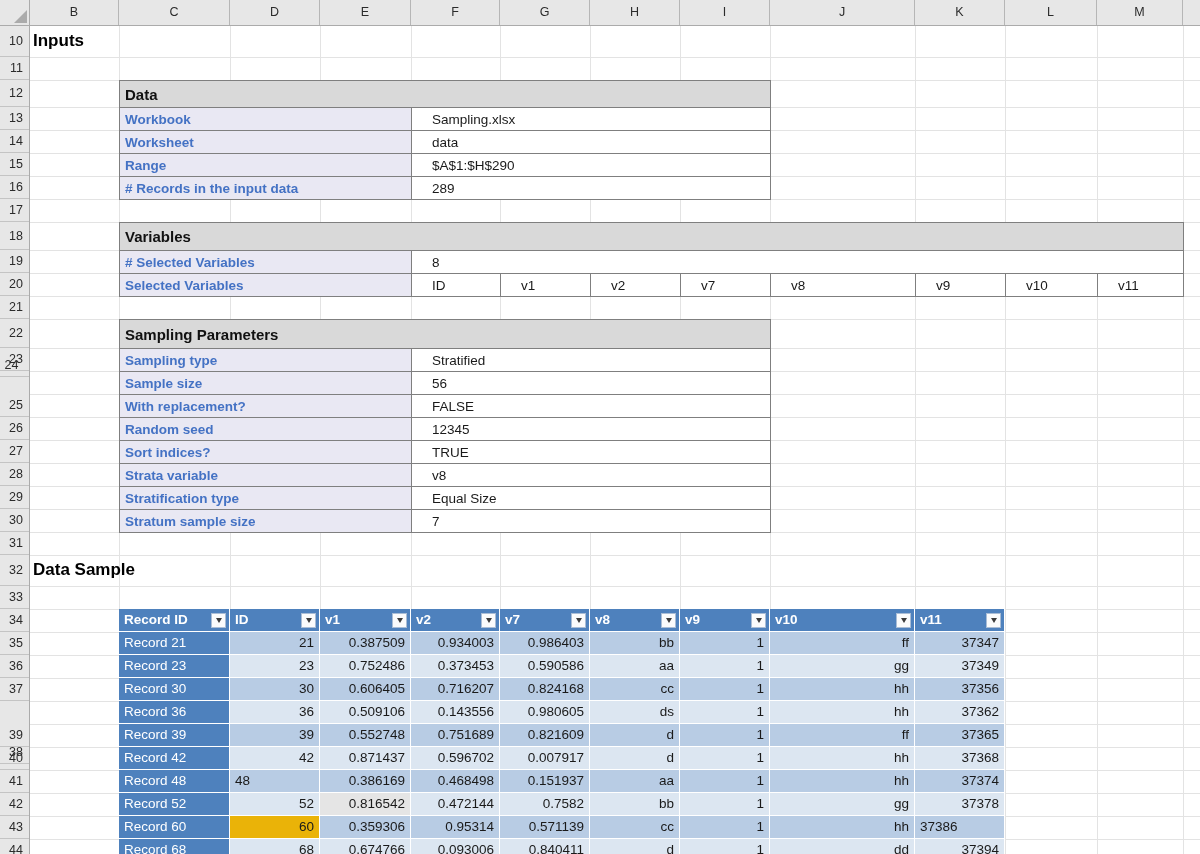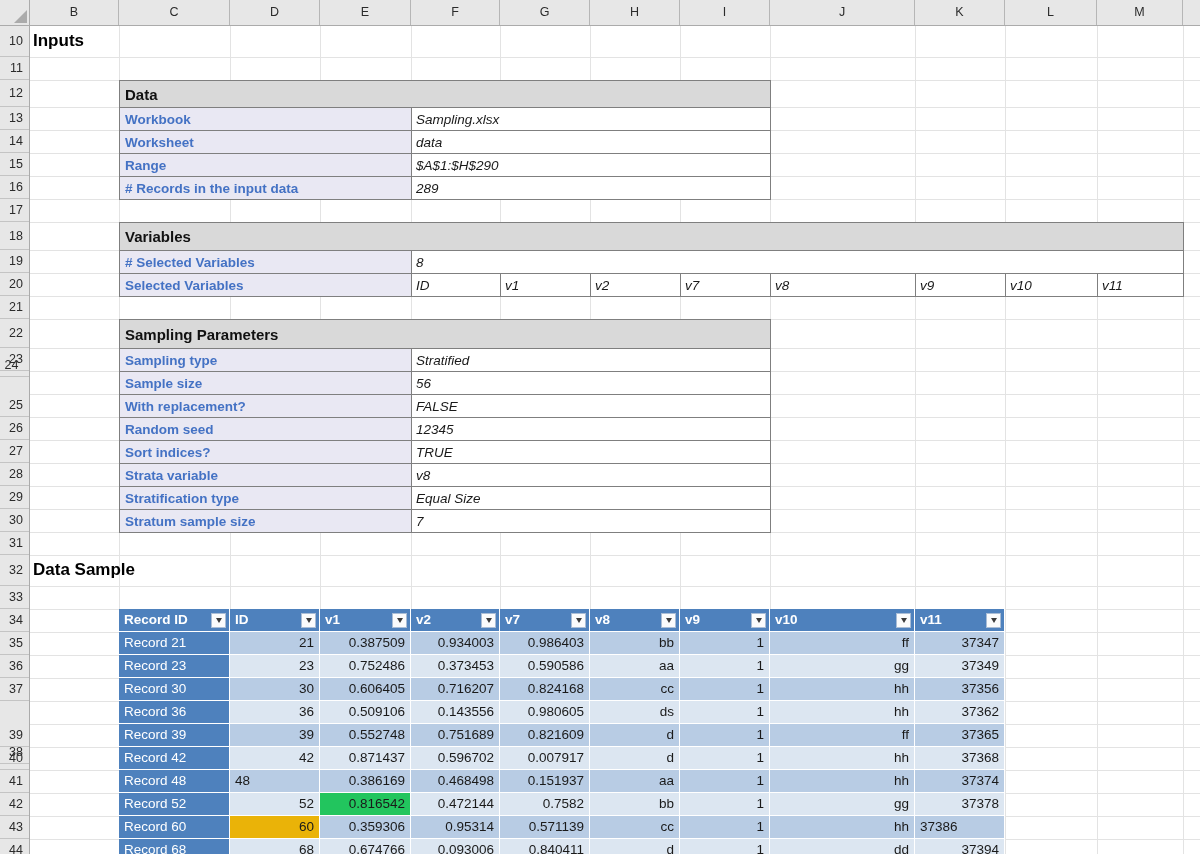--- a/index.html
+++ b/index.html
@@ -52,21 +52,21 @@
   }
   table.ptable th.section-head {
     background:var(--c-section-header-bg,#D9D9D9); text-align:left; padding-left:5px;
     font-size:15px; font-weight:bold; color:#111; height:27px;
   }
   table.ptable td { height:23px; font-size:13.5px; }
   td.plabel {
     background:var(--c-label-bg,#E9E8F3); color:var(--c-label-text-blue,#4472C4);
     font-weight:bold; padding-left:5px;
   }
-  td.pvalue { background:#fff; color:#1a1a1a; padding-left:4px;font-style:italic; }
+  td.pvalue { background:#fff; color:#1a1a1a; padding-left:20px; }
   
   #sample-table { position:absolute; left:119px; top:609px; width:886px; z-index:2; }
   .strow { display:flex; height:23px; }
   .stcell {
     border-right:1px solid #FFF; border-bottom:1px solid #FFF;
     padding:0 5px; font-size:13.5px; color:#1a1a1a;
     white-space:nowrap; overflow:hidden; line-height:22px;
   }
   .stcell.first { color:#fff; font-weight:normal; background:var(--c-accent-blue,#4E81BD); }
   .sthead {
@@ -434,21 +434,21 @@
         <div class="stcell" style="width: 89px; background: rgb(184, 204, 228); text-align: right;">0.468498</div>
         <div class="stcell" style="width: 90px; background: rgb(184, 204, 228); text-align: right;">0.151937</div>
         <div class="stcell" style="width: 90px; background: rgb(184, 204, 228); text-align: right;">aa</div>
         <div class="stcell" style="width: 90px; background: rgb(184, 204, 228); text-align: right;">1</div>
         <div class="stcell" style="width: 145px; background: rgb(184, 204, 228); text-align: right;">hh</div>
         <div class="stcell" style="width: 90px; background: rgb(184, 204, 228); text-align: right;">37374</div>
       </div>
       <div class="strow">
         <div class="stcell first" style="width: 111px;">Record 52</div>
         <div class="stcell" style="width: 90px; background: rgb(220, 230, 241); text-align: right;">52</div>
-        <div class="stcell" style="width: 91px; background: #22c55e; text-align: right;">0.816542</div>
+        <div class="stcell" style="width: 91px; background: #e5e5e5; text-align: right;">0.816542</div>
         <div class="stcell" style="width: 89px; background: rgb(220, 230, 241); text-align: right;">0.472144</div>
         <div class="stcell" style="width: 90px; background: rgb(220, 230, 241); text-align: right;">0.7582</div>
         <div class="stcell" style="width: 90px; background: rgb(220, 230, 241); text-align: right;">bb</div>
         <div class="stcell" style="width: 90px; background: rgb(220, 230, 241); text-align: right;">1</div>
         <div class="stcell" style="width: 145px; background: rgb(220, 230, 241); text-align: right;">gg</div>
         <div class="stcell" style="width: 90px; background: rgb(220, 230, 241); text-align: right;">37378</div>
       </div>
       <div class="strow">
         <div class="stcell first" style="width: 111px;">Record 60</div>
         <div class="stcell" style="width: 90px; background: #eab308; text-align: right;">60</div>

